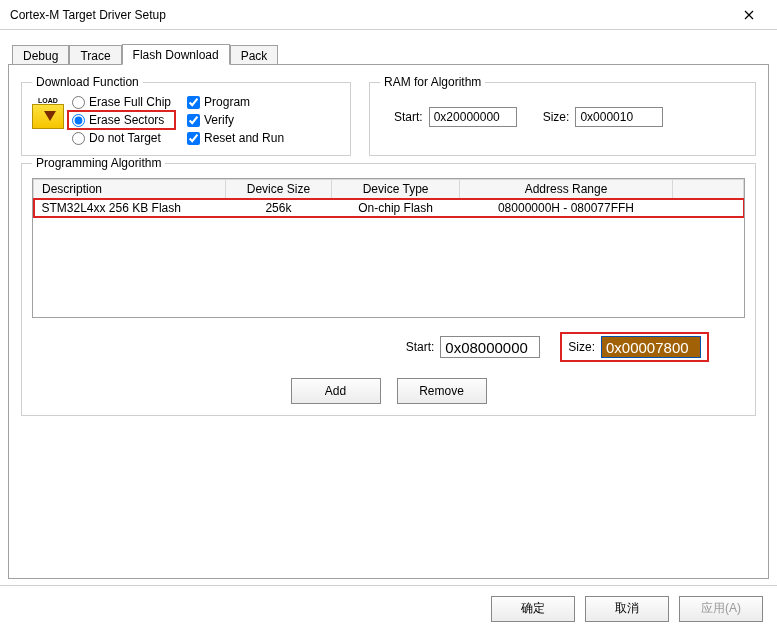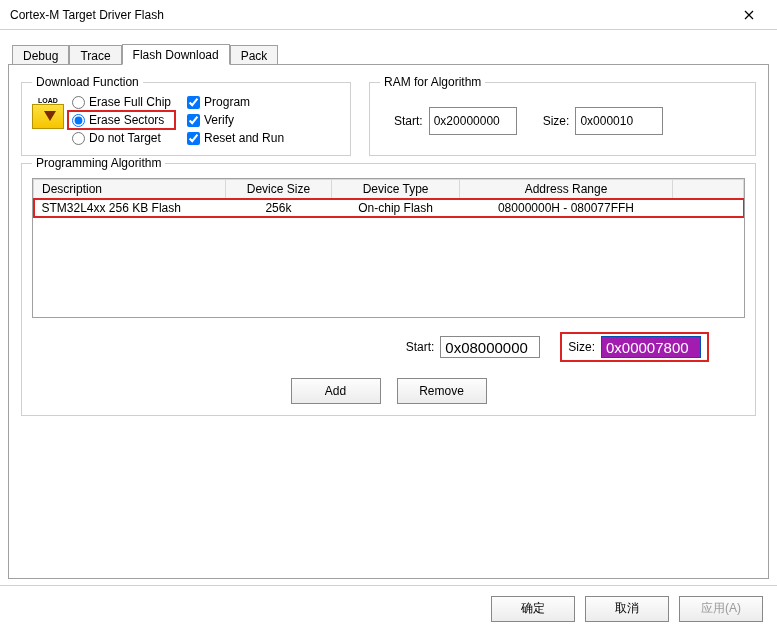--- a/index.html
+++ b/index.html
@@ -132,21 +132,21 @@
   .radio-item.highlight {
     border: 2px solid #d22; padding:1px 3px; margin:-3px -5px;
   }
 
   
   .ram-line {
     display:flex; align-items:center; gap:6px;
     padding: 12px 4px 6px 14px;
   }
   .ram-line input[type=text] {
-    width: 88px; height:28px;
+    width: 88px; height:20px;
     border:1px solid #888;
     font-family: inherit; font-size:12px;
     padding: 1px 4px;
   }
   .ram-gap { width:14px; display:inline-block; }
 
   
   .gb-prog {
     margin-top: 14px;
     height: 260px;
@@ -194,21 +194,21 @@
     width:100px; height:22px;
     border:1px solid #888;
     font-family:inherit; font-size:15px;
     padding:1px 4px;
   }
   .size-group {
     display:flex; align-items:center; gap:6px;
     border:2px solid #d22; padding:2px 6px;
   }
   .size-group input[type=text]{
-    background:#a21caf; color:#fff; border:1px solid #0050b0;
+    background:#a16207; color:#fff; border:1px solid #0050b0;
   }
 
   .add-remove-line {
     display:flex; justify-content:center; gap:16px;
     margin-top: 16px;
   }
   button.std {
     min-width: 90px; height:26px;
     border:1px solid #888;
     background: linear-gradient(#fdfdfd,#ececec);
@@ -224,21 +224,21 @@
     gap: 10px;
     padding: 0 14px;
     background:#fff;
   }
   .bottom-bar button { min-width: 84px; height:26px; }
 </style>
 </head>
 <body>
 
 <div class="titlebar">
-  <span class="title">Cortex-M Target Driver Flash</span>
+  <span class="title">Cortex-M Target Driver Setup</span>
   <div class="close-x">
     <svg width="10" height="10" viewBox="0 0 10 10">
       <path d="M1 1 L9 9 M9 1 L1 9" stroke="#000" stroke-width="1.2"></path>
     </svg>
   </div>
 </div>
 
 <div class="client">
 
   <div class="tabs">

